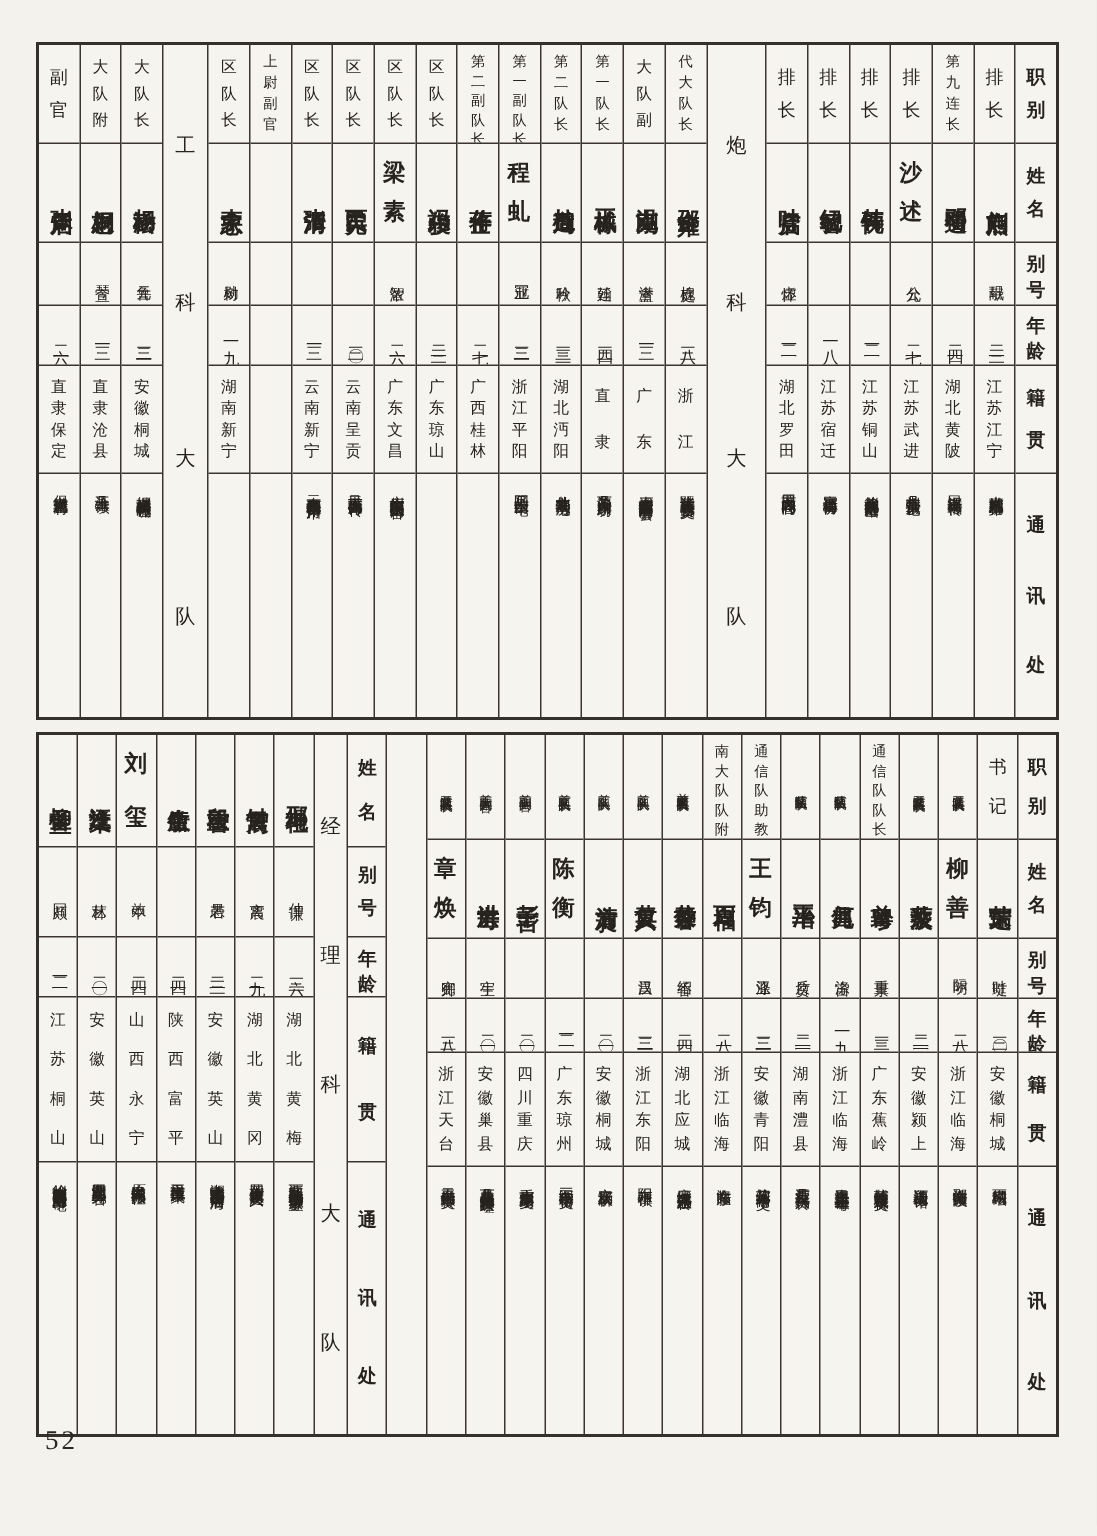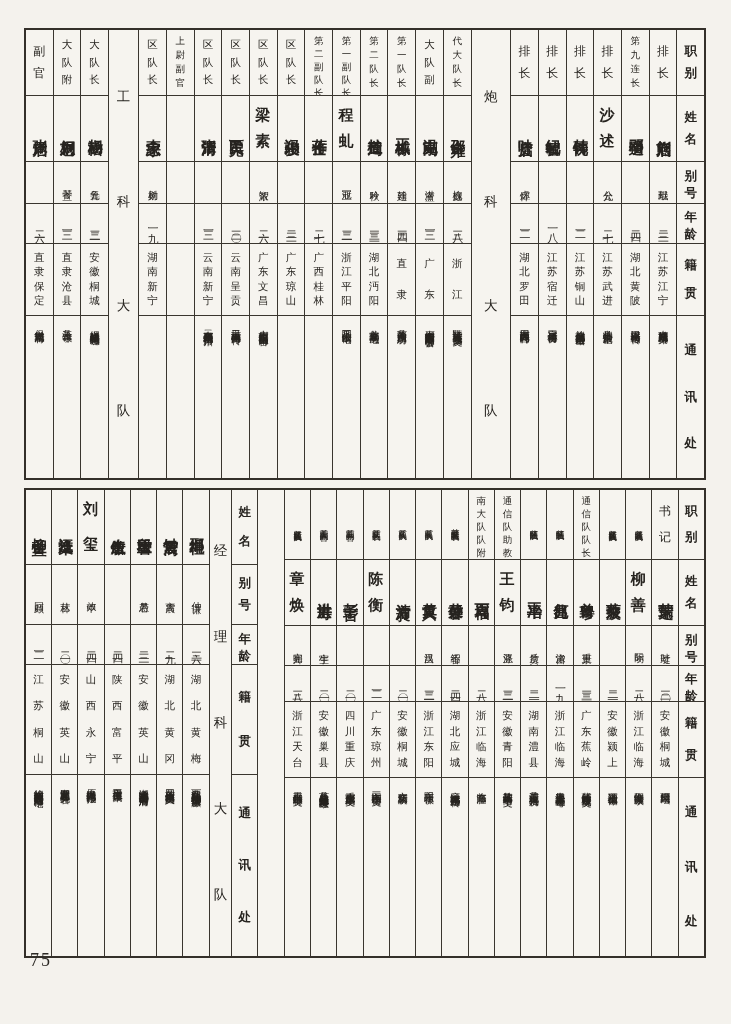--- a/index.html
+++ b/index.html
@@ -1338,14 +1338,14 @@
             <span>苏</span>
             <span>桐</span>
             <span>山</span>
           </div>
         </div>
         <div class="cell addr">
           <div class="vt f-addr">徐州城内张公祠前西巷内门牌五号柳宅</div>
         </div>
       </div>
     </div>
-  <div class="pagenum">75</div>
+  <div class="pagenum">52</div>
 </div>
 
 </body></html>

